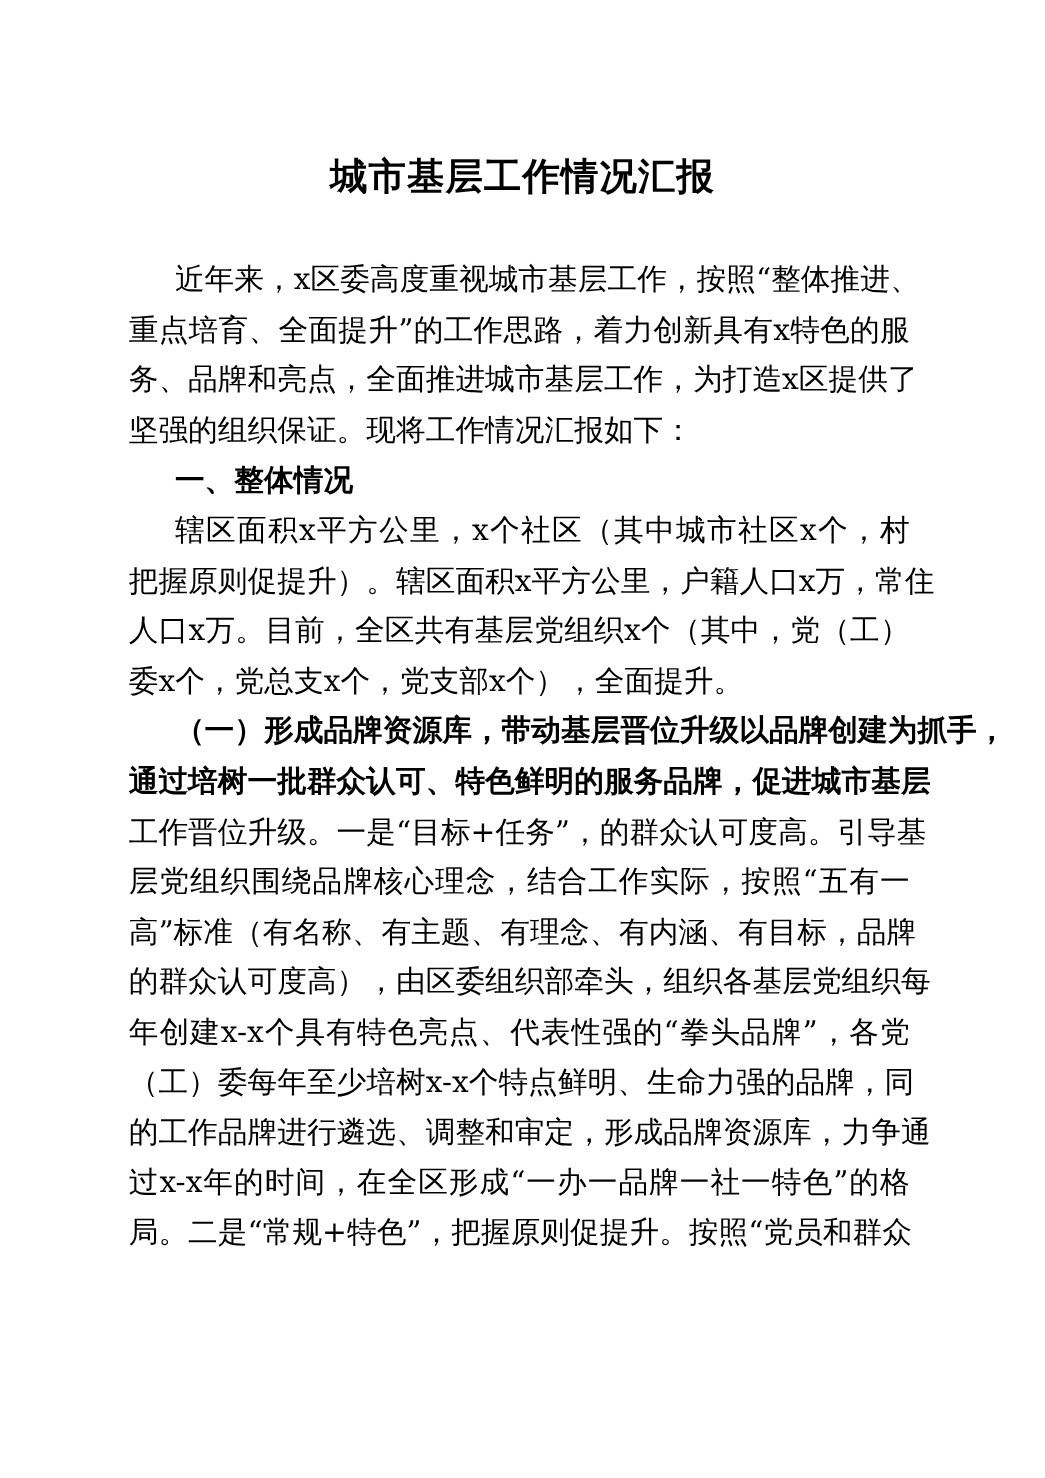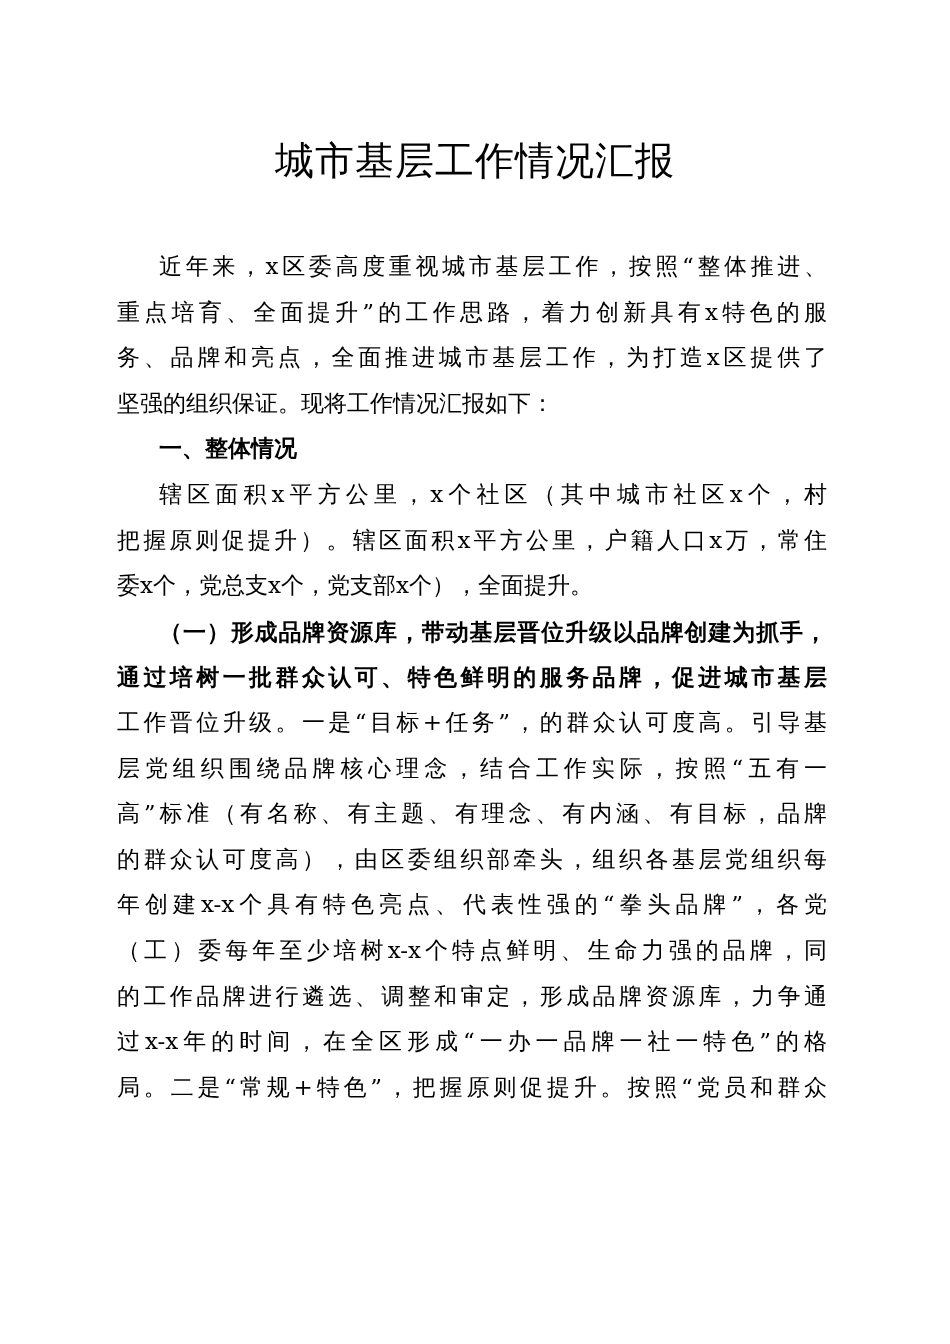--- a/index.html
+++ b/index.html
@@ -22,32 +22,32 @@
       height: 1344px;
       background: #ffffff;
     }
     .title {
       position: absolute;
       left: 0;
       width: 950px;
       top: 136px;
       text-align: center;
       font-family: "DejaVu Serif", "Liberation Serif", serif;
-      font-weight: normal;
-      font-size: 39px;
+      font-weight: bold;
+      font-size: 34px;
       line-height: 50px;
       letter-spacing: 1px;
     }
     .body-text {
       position: absolute;
       left: 117px;
-      top: 244px;
+      top: 232px;
       width: 710px;
       font-family: "DejaVu Serif", "Liberation Serif", serif;
-      font-size: 23px;
+      font-size: 27px;
     }
     .line {
       height: 45.6px;
       line-height: 45.6px;
       white-space: nowrap;
       text-align: justify;
       text-align-last: justify;
       display: block;
     }
     .line.last {
@@ -79,20 +79,21 @@
       <span class="line">重点培育、全面提升”的工作思路，着力创新具有x特色的服</span>
       <span class="line">务、品牌和亮点，全面推进城市基层工作，为打造x区提供了</span>
       <span class="line last">坚强的组织保证。现将工作情况汇报如下：</span>
     </div>
 
     <span class="line heading">一、整体情况</span>
 
     <div>
       <span class="line indent">辖区面积x平方公里，x个社区（其中城市社区x个，村</span>
       <span class="line">把握原则促提升）。辖区面积x平方公里，户籍人口x万，常住</span>
+      <span class="line">人口x万。目前，全区共有基层党组织x个（其中，党（工）</span>
       <span class="line last">委x个，党总支x个，党支部x个），全面提升。</span>
     </div>
 
     <div>
       <span class="line indent bold">（一）形成品牌资源库，带动基层晋位升级以品牌创建为抓手，</span>
       <span class="line bold">通过培树一批群众认可、特色鲜明的服务品牌，促进城市基层</span>
       <span class="line">工作晋位升级。一是“目标+任务”，的群众认可度高。引导基</span>
       <span class="line">层党组织围绕品牌核心理念，结合工作实际，按照“五有一</span>
       <span class="line">高”标准（有名称、有主题、有理念、有内涵、有目标，品牌</span>
       <span class="line">的群众认可度高），由区委组织部牵头，组织各基层党组织每</span>

